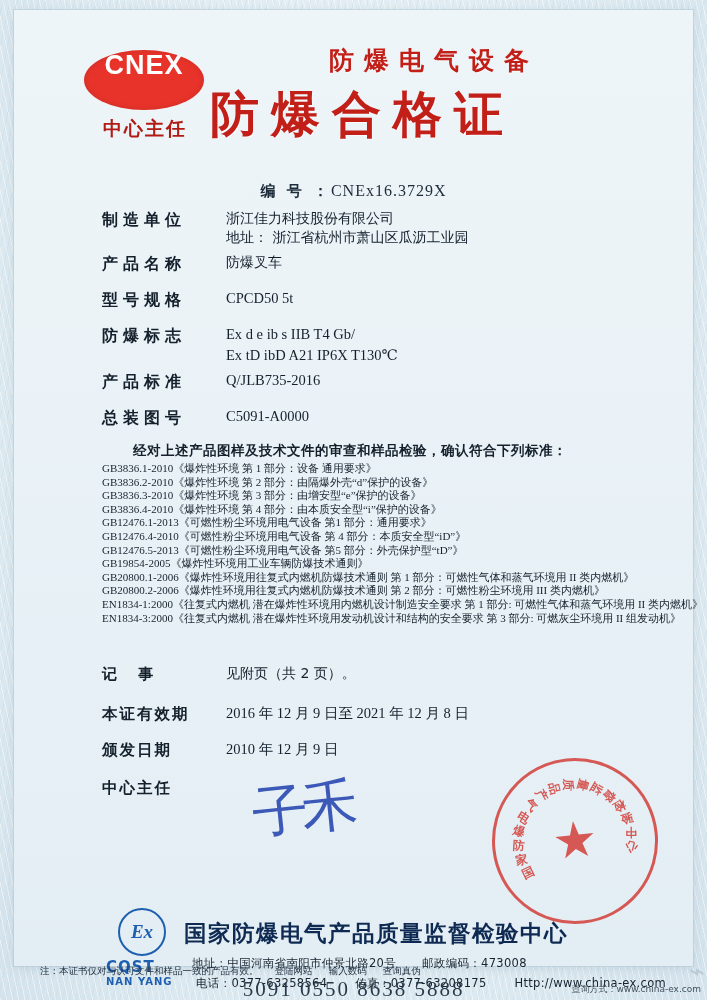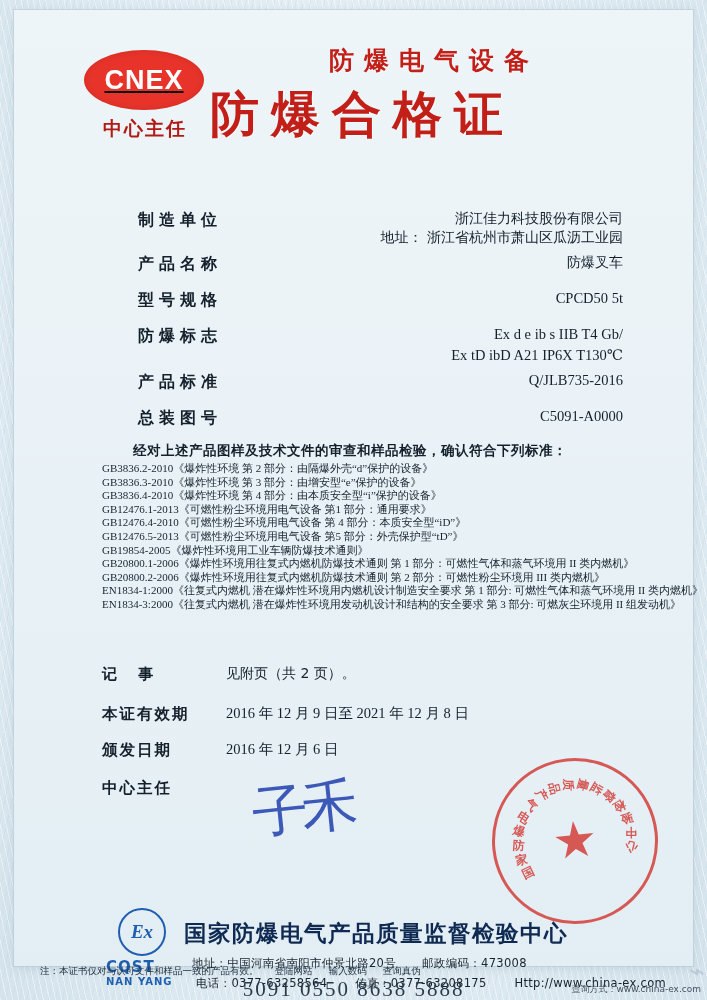--- a/index.html
+++ b/index.html
@@ -33,23 +33,22 @@
   .inner{position:absolute;inset:0;}
 
   
   .hdr{position:absolute;left:0;top:34px;width:100%;height:125px;}
   .cnex{
     position:absolute;left:70px;top:6px;width:122px;text-align:center;
   }
   .cnex-oval{
     width:120px;height:60px;border-radius:50%;
     background:#e8332a;
-    display:flex;align-items:center;justify-content:center;
+    display:flex;align-items:flex-start;justify-content:center;
     box-shadow:inset 0 0 6px rgba(0,0,0,.12);
-    text-decoration:underline;
   }
   .cnex-oval span{
     color:#fff;font-weight:bold;font-size:27px;letter-spacing:1px;
     font-family:"Liberation Sans",sans-serif;
   }
   .cnex-sub{
     margin-top:6px;color:#b21b15;font-size:19px;font-weight:bold;letter-spacing:2px;
   }
   .hdr-t1{
     position:absolute;left:200px;top:0;width:440px;text-align:center;
@@ -63,21 +62,21 @@
   }
 
   .certno{
     position:absolute;left:0;top:172px;width:100%;text-align:center;
     font-size:15px;color:#1d2b3a;letter-spacing:1px;
   }
   .certno b{font-weight:bold;letter-spacing:3px;}
   .certno .num{letter-spacing:1px;font-family:"Liberation Serif",serif;font-size:16px;}
 
   
-  .fields{position:absolute;left:0;top:200px;width:100%;text-align:right;}
+  .fields{position:absolute;left:0;top:200px;width:100%;}
   .row{position:relative;min-height:31px;}
   .lbl{
     position:absolute;left:88px;width:120px;
     font-size:16px;color:#14202c;letter-spacing:5px;font-weight:bold;
   }
   .val{
     position:absolute;left:212px;right:70px;
     font-size:14.5px;color:#14202c;
     font-family:"Liberation Serif","DejaVu Serif",serif;
   }
@@ -196,20 +195,23 @@
         <div class="cnex">
           <div class="cnex-oval">
             <span>CNEX</span>
           </div>
           <div class="cnex-sub">中心主任</div>
         </div>
         <div class="hdr-t1">防爆电气设备</div>
         <div class="hdr-t2">防爆合格证</div>
       </div>
 
+      <div class="certno">
+        <b>编 号 ：</b><span class="num">CNEx16.3729X</span>
+      </div>
 
       <div class="fields">
 
         <div class="row" style="height:44px">
           <div class="lbl">制造单位</div>
           <div class="val kai" style="top:19px">地址： 浙江省杭州市萧山区瓜沥工业园</div>
           <div class="val kai">浙江佳力科技股份有限公司</div>
         </div>
 
         <div class="row" style="height:36px">
@@ -235,20 +237,21 @@
 
         <div class="row" style="height:36px">
           <div class="lbl">总装图号</div>
           <div class="val">C5091-A0000</div>
         </div>
 
       </div>
 
       <div class="std-intro">经对上述产品图样及技术文件的审查和样品检验，确认符合下列标准：</div>
       <div class="std-list">
+        <div>GB3836.1-2010《爆炸性环境   第 1 部分：设备 通用要求》</div>
         <div>GB3836.2-2010《爆炸性环境   第 2 部分：由隔爆外壳“d”保护的设备》</div>
         <div>GB3836.3-2010《爆炸性环境   第 3 部分：由增安型“e”保护的设备》</div>
         <div>GB3836.4-2010《爆炸性环境   第 4 部分：由本质安全型“i”保护的设备》</div>
         <div>GB12476.1-2013《可燃性粉尘环境用电气设备 第1 部分：通用要求》</div>
         <div>GB12476.4-2010《可燃性粉尘环境用电气设备 第 4 部分：本质安全型“iD”》</div>
         <div>GB12476.5-2013《可燃性粉尘环境用电气设备 第5 部分：外壳保护型“tD”》</div>
         <div>GB19854-2005《爆炸性环境用工业车辆防爆技术通则》</div>
         <div>GB20800.1-2006《爆炸性环境用往复式内燃机防爆技术通则 第 1 部分：可燃性气体和蒸气环境用 II 类内燃机》</div>
         <div>GB20800.2-2006《爆炸性环境用往复式内燃机防爆技术通则 第 2 部分：可燃性粉尘环境用 III 类内燃机》</div>
         <div>EN1834-1:2000《往复式内燃机  潜在爆炸性环境用内燃机设计制造安全要求 第 1 部分: 可燃性气体和蒸气环境用 II 类内燃机》</div>
@@ -260,21 +263,21 @@
         <div class="note-val">见附页（共 2 页）。</div>
       </div>
 
       <div class="bottomfields">
         <div class="row" style="height:36px">
           <div class="lbl">本证有效期</div>
           <div class="val">2016 年 12 月 9 日至 2021 年 12 月 8 日</div>
         </div>
         <div class="row" style="height:38px">
           <div class="lbl">颁发日期</div>
-          <div class="val">2016 年 12 月 6 日</div>
+          <div class="val">2010 年 12 月 9 日</div>
         </div>
         <div class="row" style="height:30px">
           <div class="lbl">中心主任</div>
         </div>
       </div>
 
       <div class="sig">子 禾</div>
 
       <div class="seal">
         <div class="seal-text" id="sealring">

